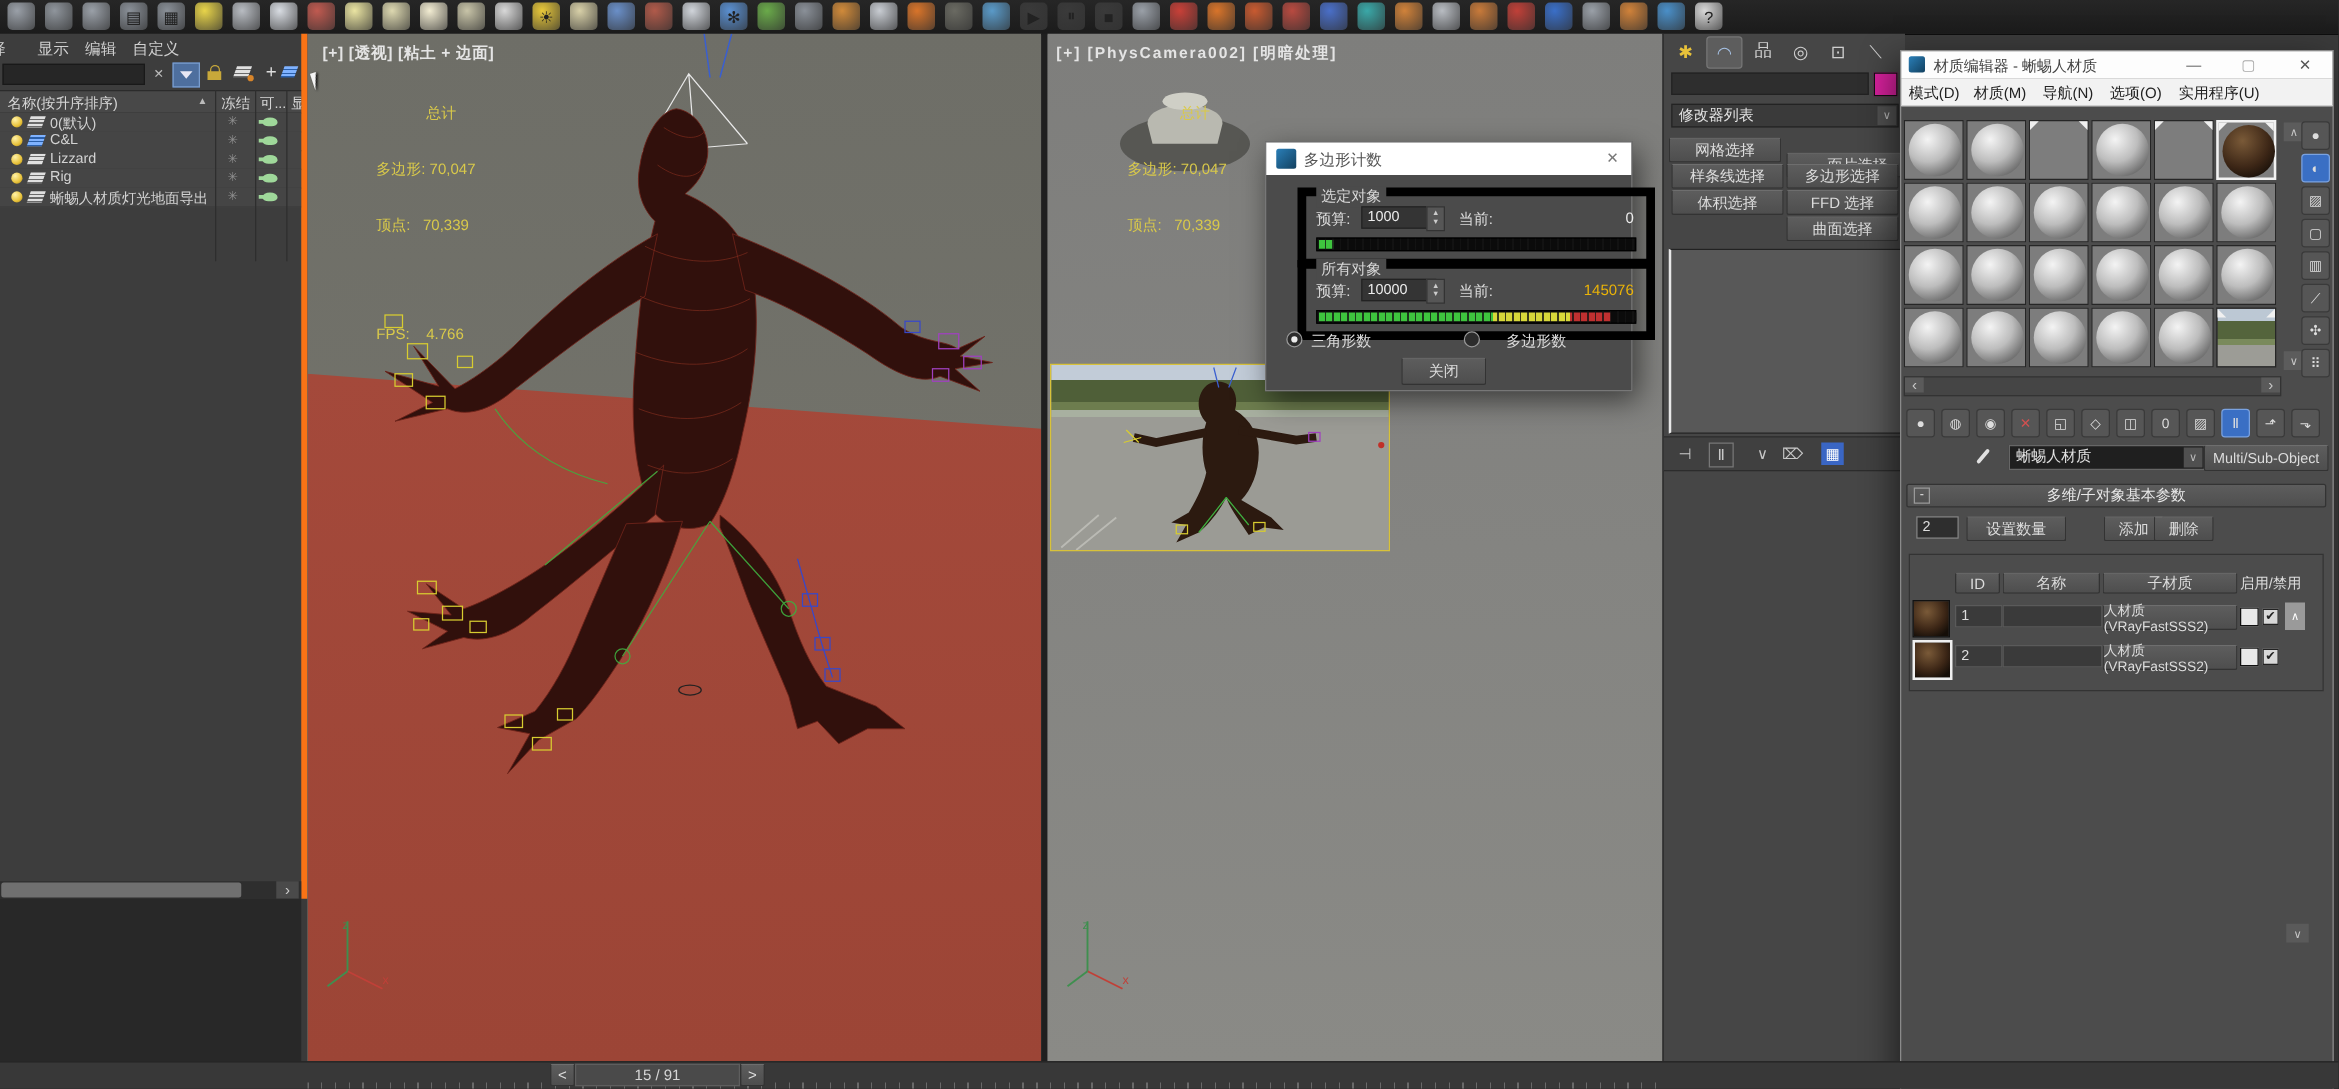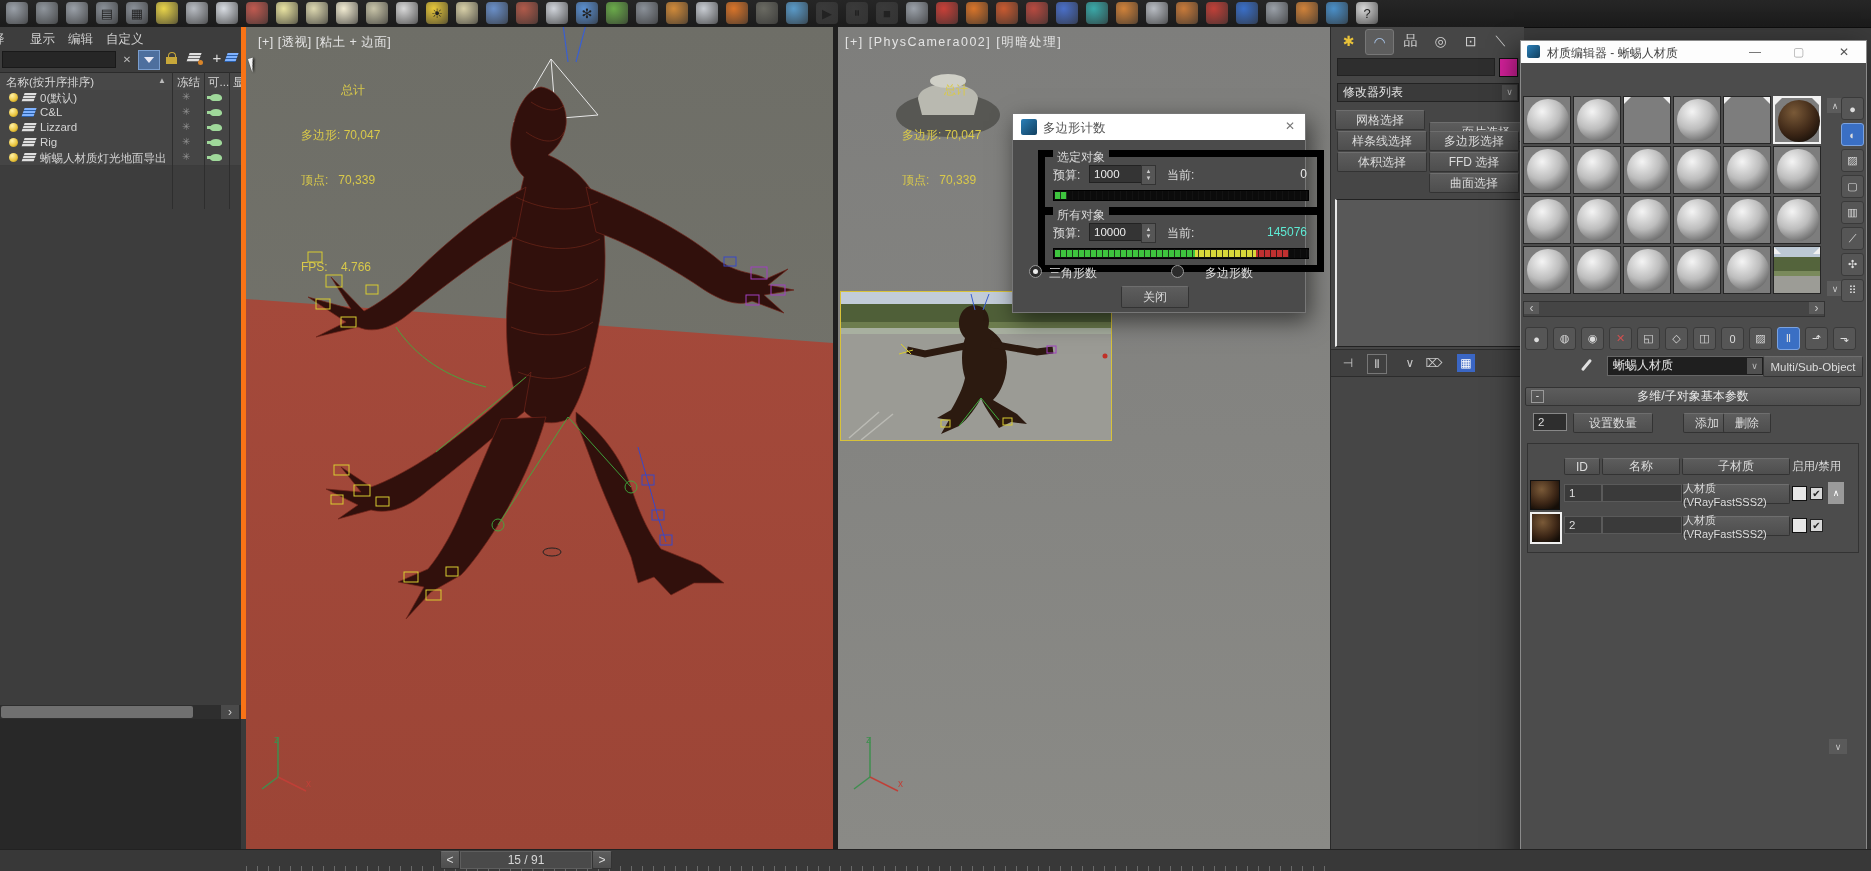--- a/index.html
+++ b/index.html
@@ -21,21 +21,21 @@
   .stack{position:absolute;left:23px;top:3px;width:12px;height:9px;background:repeating-linear-gradient(#e0e0e0 0 2px,#6a6a6a 2px 3px);transform:skewX(-20deg);}
   .stack.blue{background:repeating-linear-gradient(#7fb2ff 0 2px,#2a5faa 2px 3px);}
   .snow{position:absolute;left:182px;top:1px;color:#8f8f8f;font-size:10px;}
   .tpot{position:absolute;left:210px;top:4px;width:12px;height:7px;border-radius:50% 50% 40% 40%;background:#9fd89a;}
   .tpot::before{content:"";position:absolute;left:-3px;top:2px;width:4px;height:3px;background:#9fd89a;}
   .vline{position:absolute;top:45px;width:1px;height:137px;background:#2e2e2e;}
   
   #vpL{left:246px;top:27px;width:587px;height:822px;background:linear-gradient(#6e6e67,#77776e);overflow:hidden;}
   #vpL .ground{position:absolute;left:0;top:0;width:100%;height:100%;background:linear-gradient(#a84b3d,#9c4536);
        clip-path:polygon(0 272px,100% 316px,100% 100%,0 100%);}
-  .vp-label{position:absolute;top:7px;font-size:12.5px;color:#e4e4e4;letter-spacing:.5px;}
+  .vp-label{position:absolute;top:7px;font-size:12.5px;color:#e4e4e4;letter-spacing:.5px;font-weight:bold;}
   .stats{position:absolute;font-size:12px;color:#d9c94a;line-height:15px;white-space:pre;}
   #splitter{left:833px;top:27px;width:5px;height:822px;background:#1f1f1f;}
   #vpR{left:838px;top:27px;width:492px;height:822px;background:linear-gradient(#7e7e7c,#8a8a86);overflow:hidden;}
   .safeframe{position:absolute;left:2px;top:264px;width:270px;height:148px;border:1px solid #d8c23a;
      background:linear-gradient(#c2ccd8 0 12px,#4f5f38 12px 30px,#6d7d4e 30px 36px,#a8b0a0 36px 42px,#9b9b95 42px 100%);}
   .tripod{position:absolute;left:10px;top:702px;width:60px;height:70px;}
   
   #dlg{left:1012px;top:113px;width:292px;height:198px;border:1px solid #777;box-shadow:4px 8px 22px rgba(0,0,0,.55);background:#4b4b4b;}
   #dlg .tbar{position:absolute;left:0;top:0;width:100%;height:26px;background:#fff;}
   #dlg .tbar .ttl{position:absolute;left:30px;top:6px;color:#555;font-size:12.5px;}
@@ -352,21 +352,21 @@
 
     <div class="group" style="top:94px;">
       <span class="glabel">所有对象</span>
       <span style="position:absolute;left:8px;top:10px;color:#ddd;">预算:</span>
       <div class="spin-in" style="left:44px;">10000</div>
       <div class="spin-btns" style="left:96px;">
           <span>▲</span>
           <span>▼</span>
         </div>
       <span style="position:absolute;left:122px;top:10px;color:#ddd;">当前:</span>
-      <span style="position:absolute;right:10px;top:10px;color:#5eead4;">145076</span>
+      <span style="position:absolute;right:10px;top:10px;color:#eab308;">145076</span>
       <div class="bar">
         <div class="seg" style="width:100%;background:linear-gradient(90deg,#3ec43e 0 55%,#d8d83a 55% 79%,#c03030 79% 92%,#0b0b0b 92% 100%);"></div>
           <div class="segmask"></div>
       </div>
     </div>
 
     <div class="radio" style="left:16px;top:151px;">
         <span class="dot"></span>
       </div>
     <span style="position:absolute;left:36px;top:151px;color:#ddd;">三角形数</span>
@@ -410,20 +410,27 @@
     </div>
   </div>
 
   <div id="matwin" class="abs">
     <div class="wtitle">
       <div style="position:absolute;left:6px;top:4px;width:13px;height:13px;background:linear-gradient(135deg,#2a7fb8,#12405f);border-radius:2px;"></div>
       <span style="position:absolute;left:26px;top:4px;">材质编辑器 - 蜥蜴人材质</span>
       <span style="position:absolute;left:228px;top:4px;color:#666;">—</span>
       <span style="position:absolute;left:272px;top:4px;color:#aaa;">▢</span>
       <span style="position:absolute;left:318px;top:4px;color:#555;">✕</span>
+    </div>
+    <div class="wmenu">
+      <span style="left:6px;">模式(D)</span>
+      <span style="left:58px;">材质(M)</span>
+      <span style="left:113px;">导航(N)</span>
+      <span style="left:167px;">选项(O)</span>
+      <span style="left:222px;">实用程序(U)</span>
     </div>
 
     <div id="slotgrid">
         <div class="slot sphere" style="left: 2px; top: 55px;">
           <span class="ball"></span>
         </div>
         <div class="slot sphere" style="left: 52px; top: 55px;">
           <span class="ball"></span>
         </div>
         <div class="slot flat corner" style="left: 102px; top: 55px;"></div>

